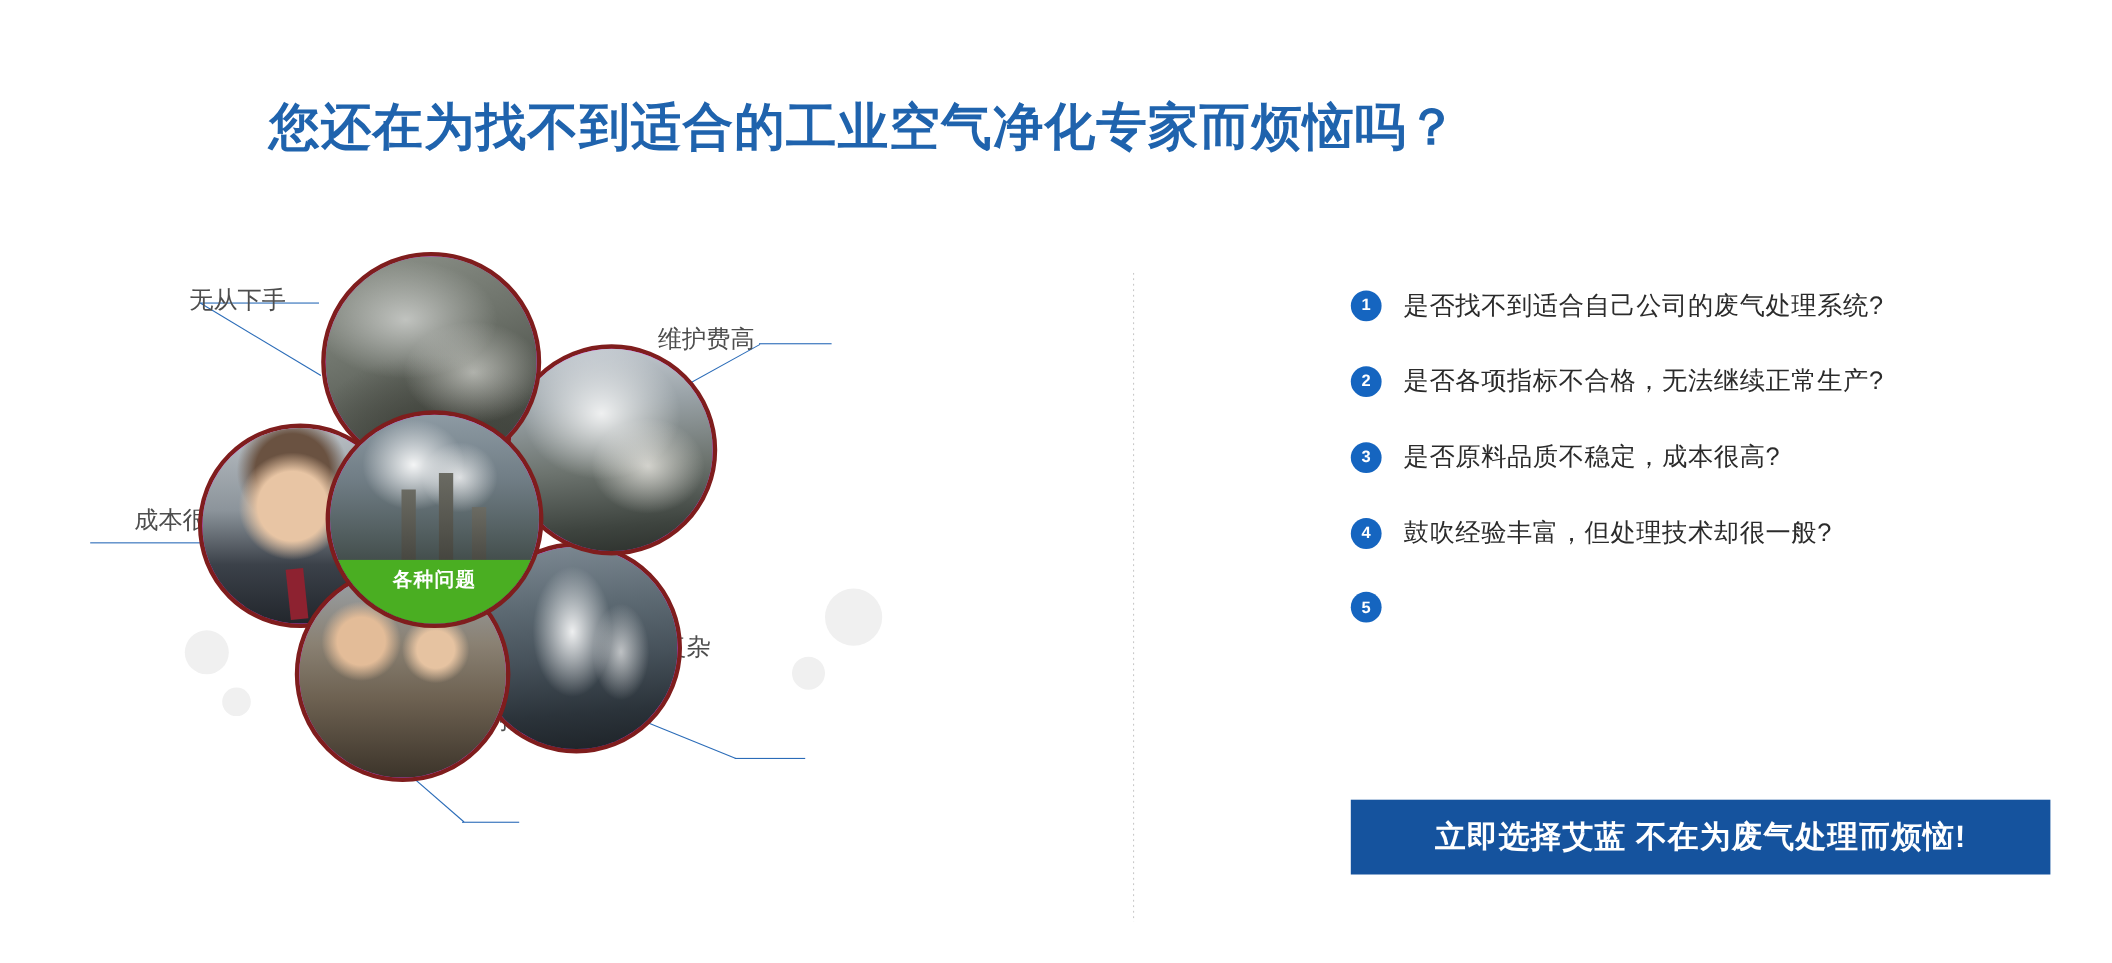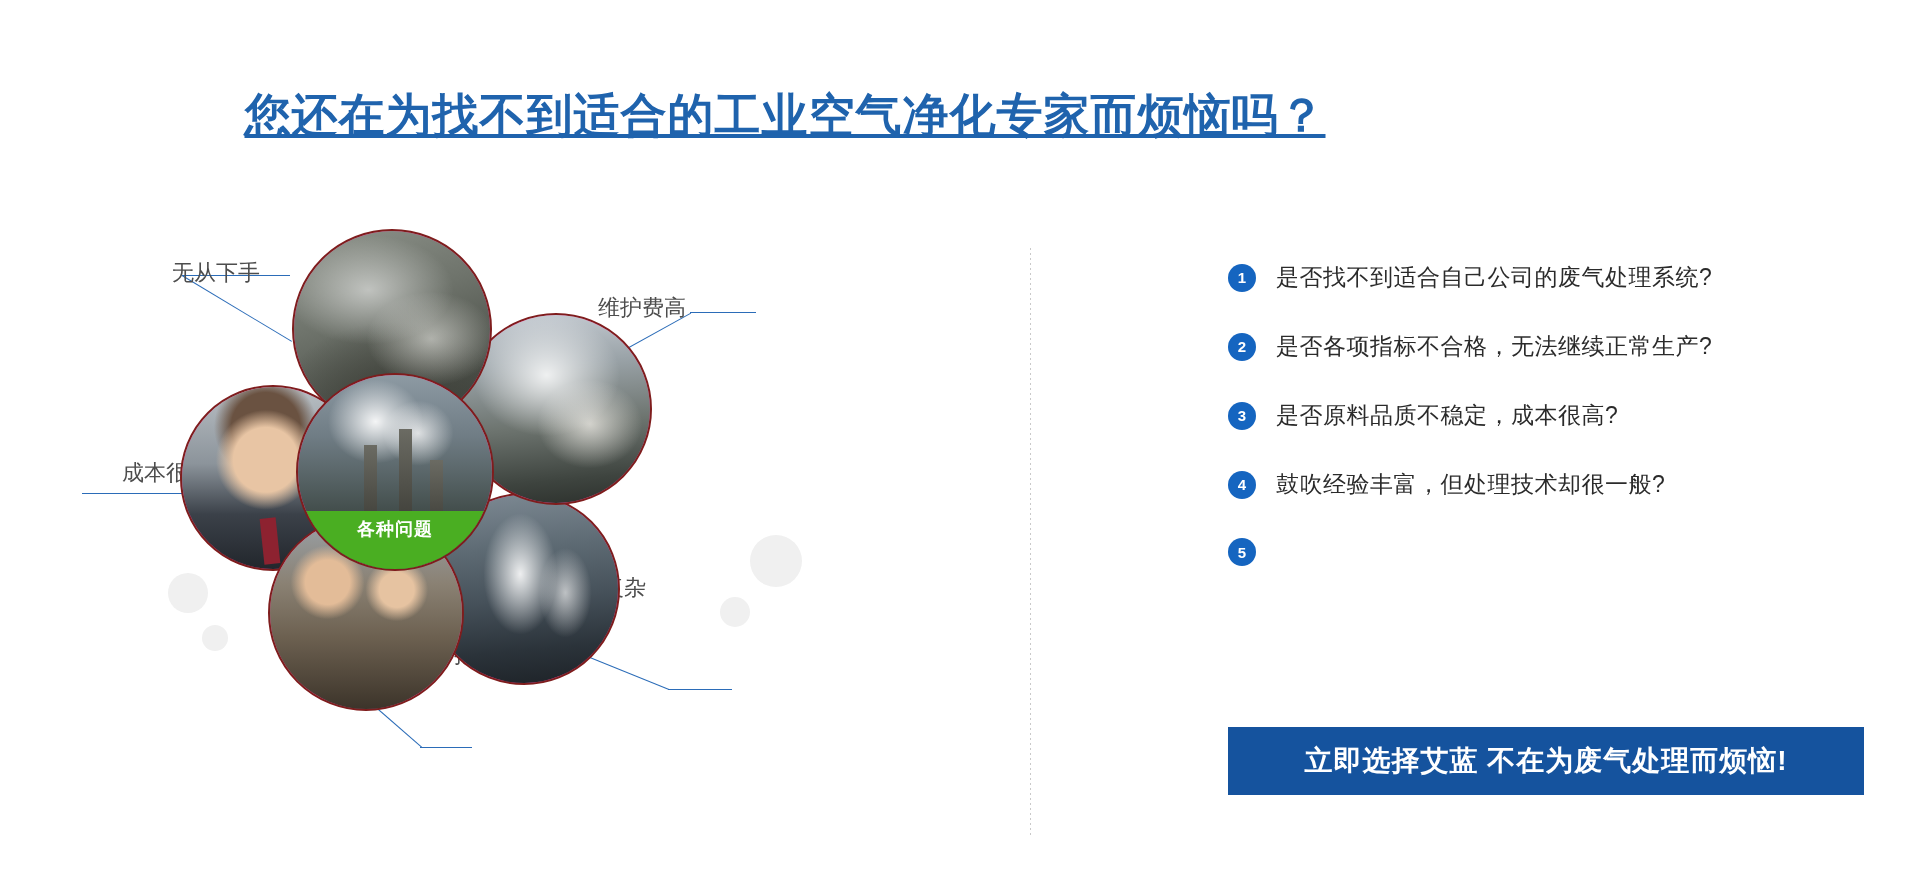--- a/index.html
+++ b/index.html
@@ -24,21 +24,20 @@
     left: 0;
     top: 88px;
     width: 1570px;
     text-align: center;
     font-size: 46px;
     font-weight: bold;
     color: #1f63ad;
     letter-spacing: 1px;
     white-space: nowrap;
     line-height: 1.2;
-    text-decoration: underline;
   }
 
   
   .divider {
     position: absolute;
     left: 1030px;
     top: 248px;
     width: 1px;
     height: 590px;
     background-image: linear-gradient(to bottom, #c9c9c9 0 2px, transparent 2px 5px);
@@ -60,23 +59,23 @@
     background: #f0f0f0;
   }
   .ghost.g1 { left: 690px; top: 320px; width: 52px; height: 52px; }
   .ghost.g2 { left: 660px; top: 382px; width: 30px; height: 30px; }
   .ghost.g3 { left: 108px; top: 358px; width: 40px; height: 40px; }
   .ghost.g4 { left: 142px; top: 410px; width: 26px; height: 26px; }
 
   .bubble {
     position: absolute;
     border-radius: 50%;
-    border: 2px solid #7f1d1d;
+    border: 4px solid #7f1d1d;
     overflow: hidden;
-    background: #ec4899;
+    background: #d946ef;
   }
   .bubble .photo {
     position: absolute;
     inset: 0;
   }
 
   
   .bubble.b-top     { left: 232px; top: 14px;  width: 200px; height: 200px; z-index: 3; }
   .bubble.b-top .photo {
     background:

